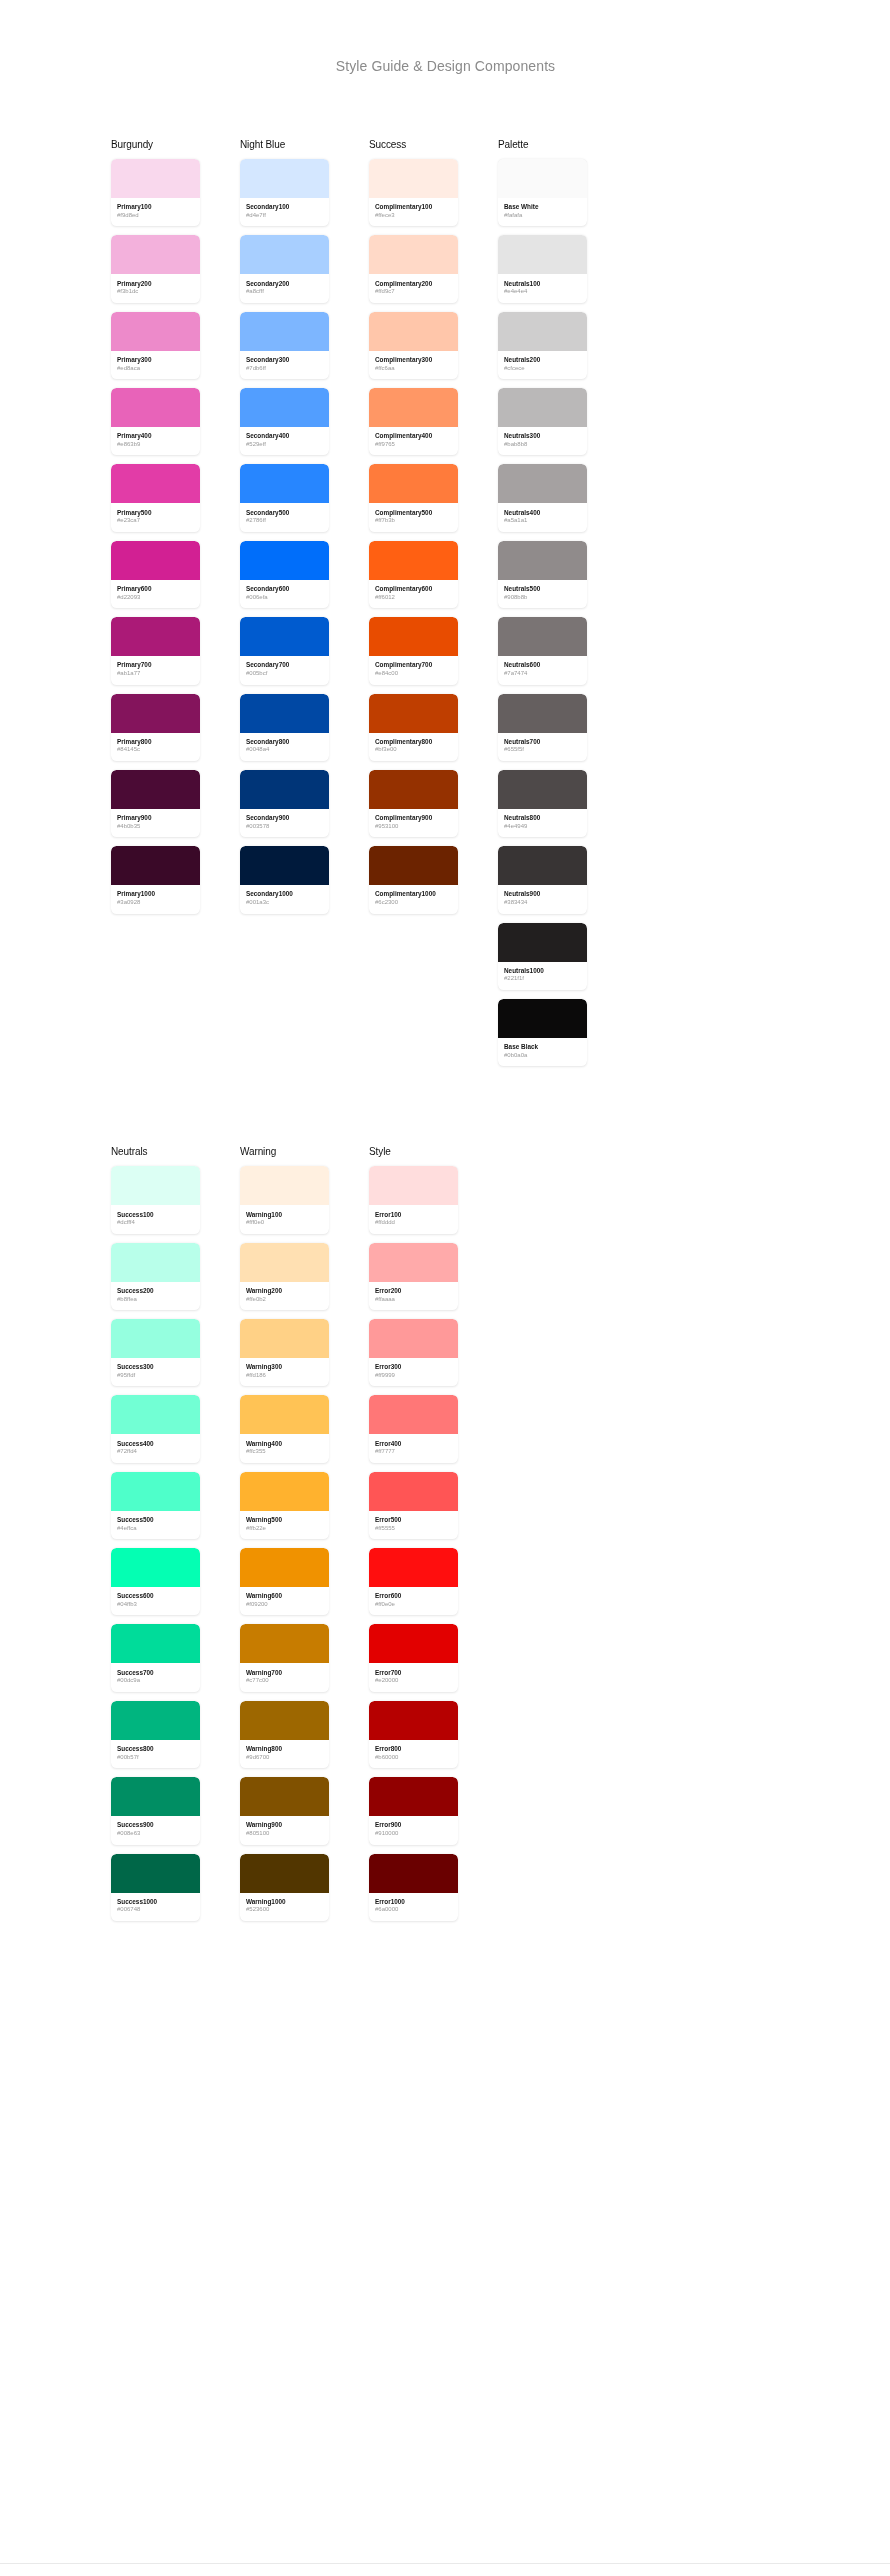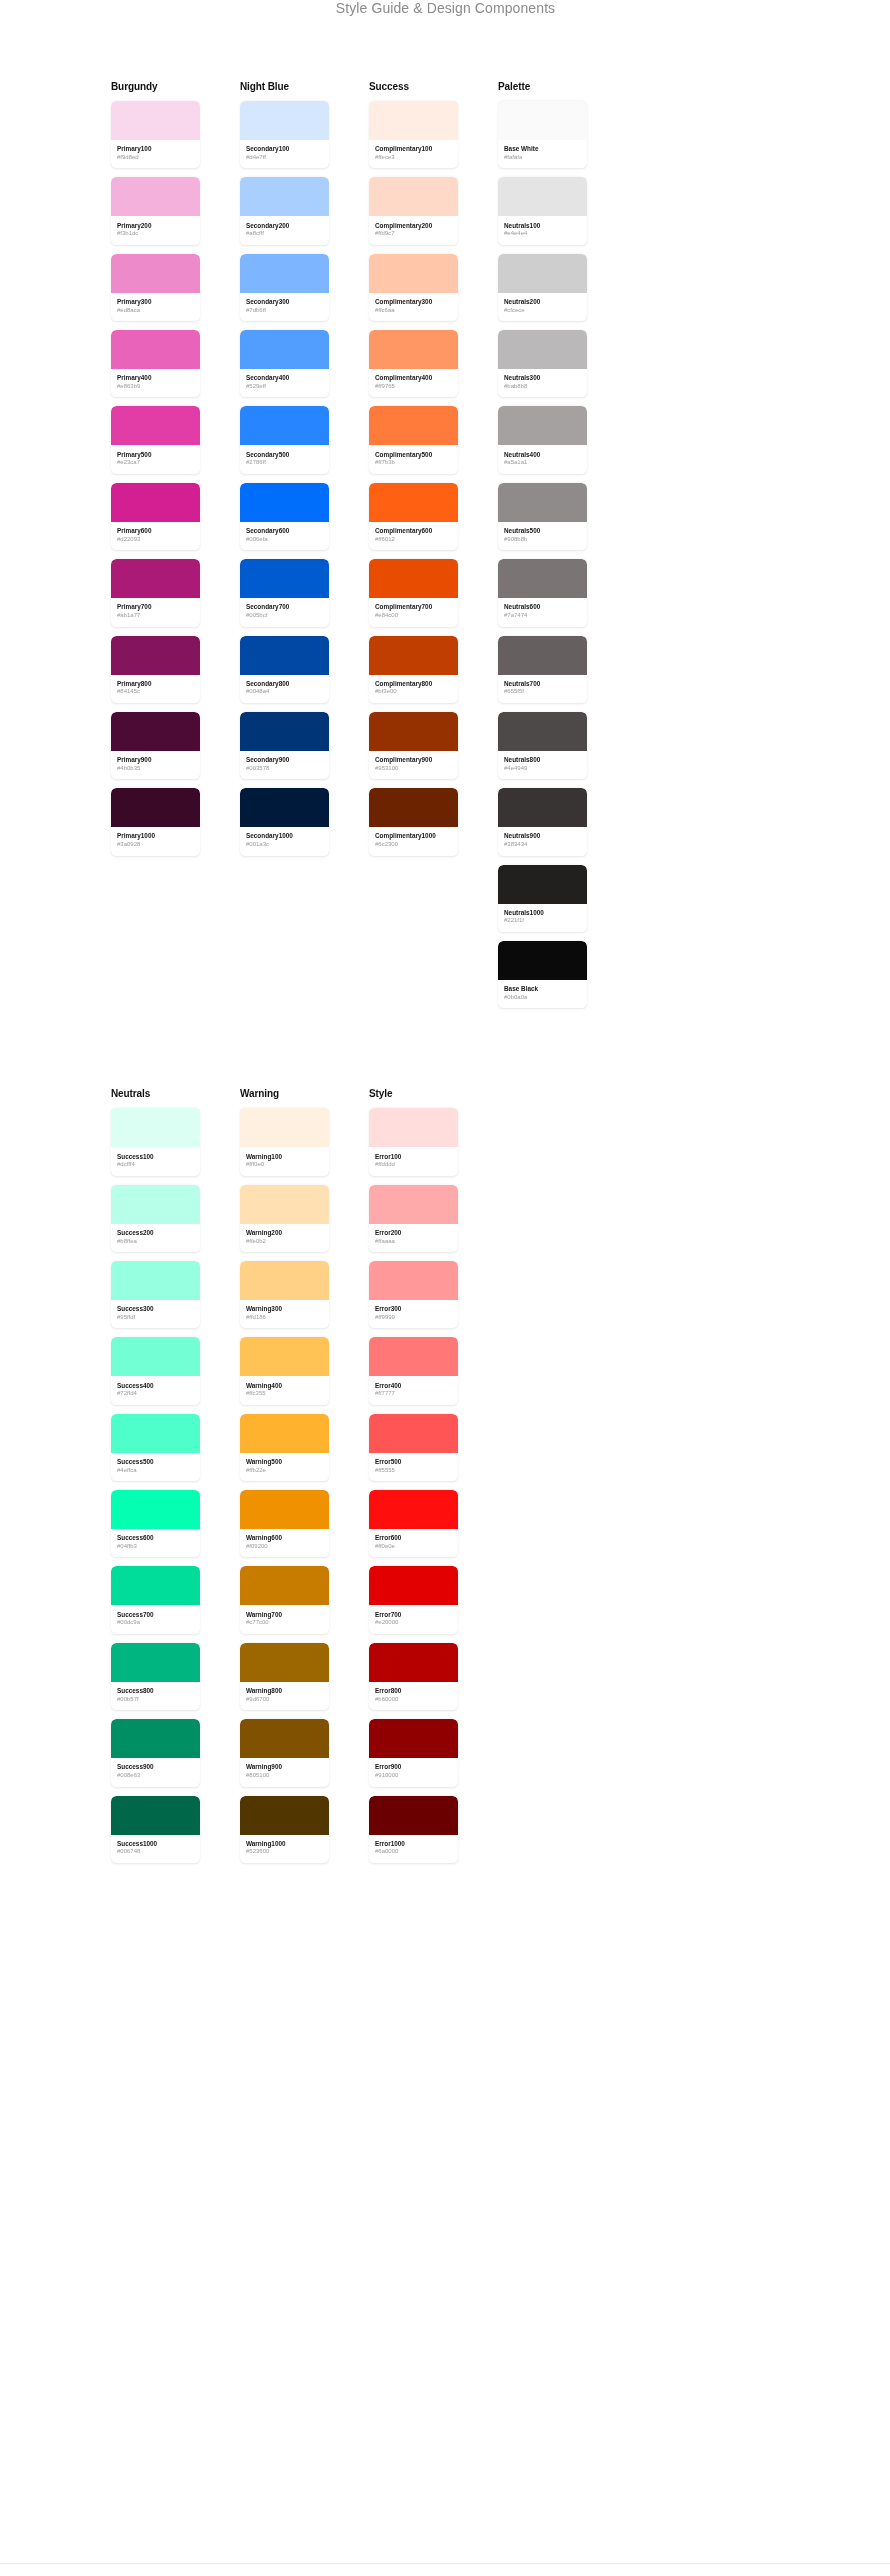--- a/index.html
+++ b/index.html
@@ -12,20 +12,21 @@
   }
   .page {
     width: 891px;
     min-height: 2576px;
     padding: 0;
     position: relative;
     background: #ffffff;
   }
   .header {
     text-align: center;
+    padding-top: 58px;
   }
   .eyebrow {
     font-size: 14px;
     color: #8b8b8b;
     font-weight: 400;
     letter-spacing: 0.1px;
   }
   .title {
     font-size: 23px;
     color: #6b1140;
@@ -42,21 +43,21 @@
     align-items: flex-start;
     gap: 40px;
   }
   .section.second { margin-top: 71px; }
   .group {
     width: 89px;
     flex: 0 0 89px;
   }
   .group-title {
     font-size: 10px;
-    font-weight: bold;
+    font-weight: normal;
     color: #111111;
     margin-bottom: 9px;
     letter-spacing: -0.1px;
     white-space: nowrap;
   }
   .swatch-card {
     width: 89px;
     background: #ffffff;
     border-radius: 5.2px;
     box-shadow: 0 0.7px 2.2px rgba(0,0,0,0.10), 0 0 0.7px rgba(0,0,0,0.06);

